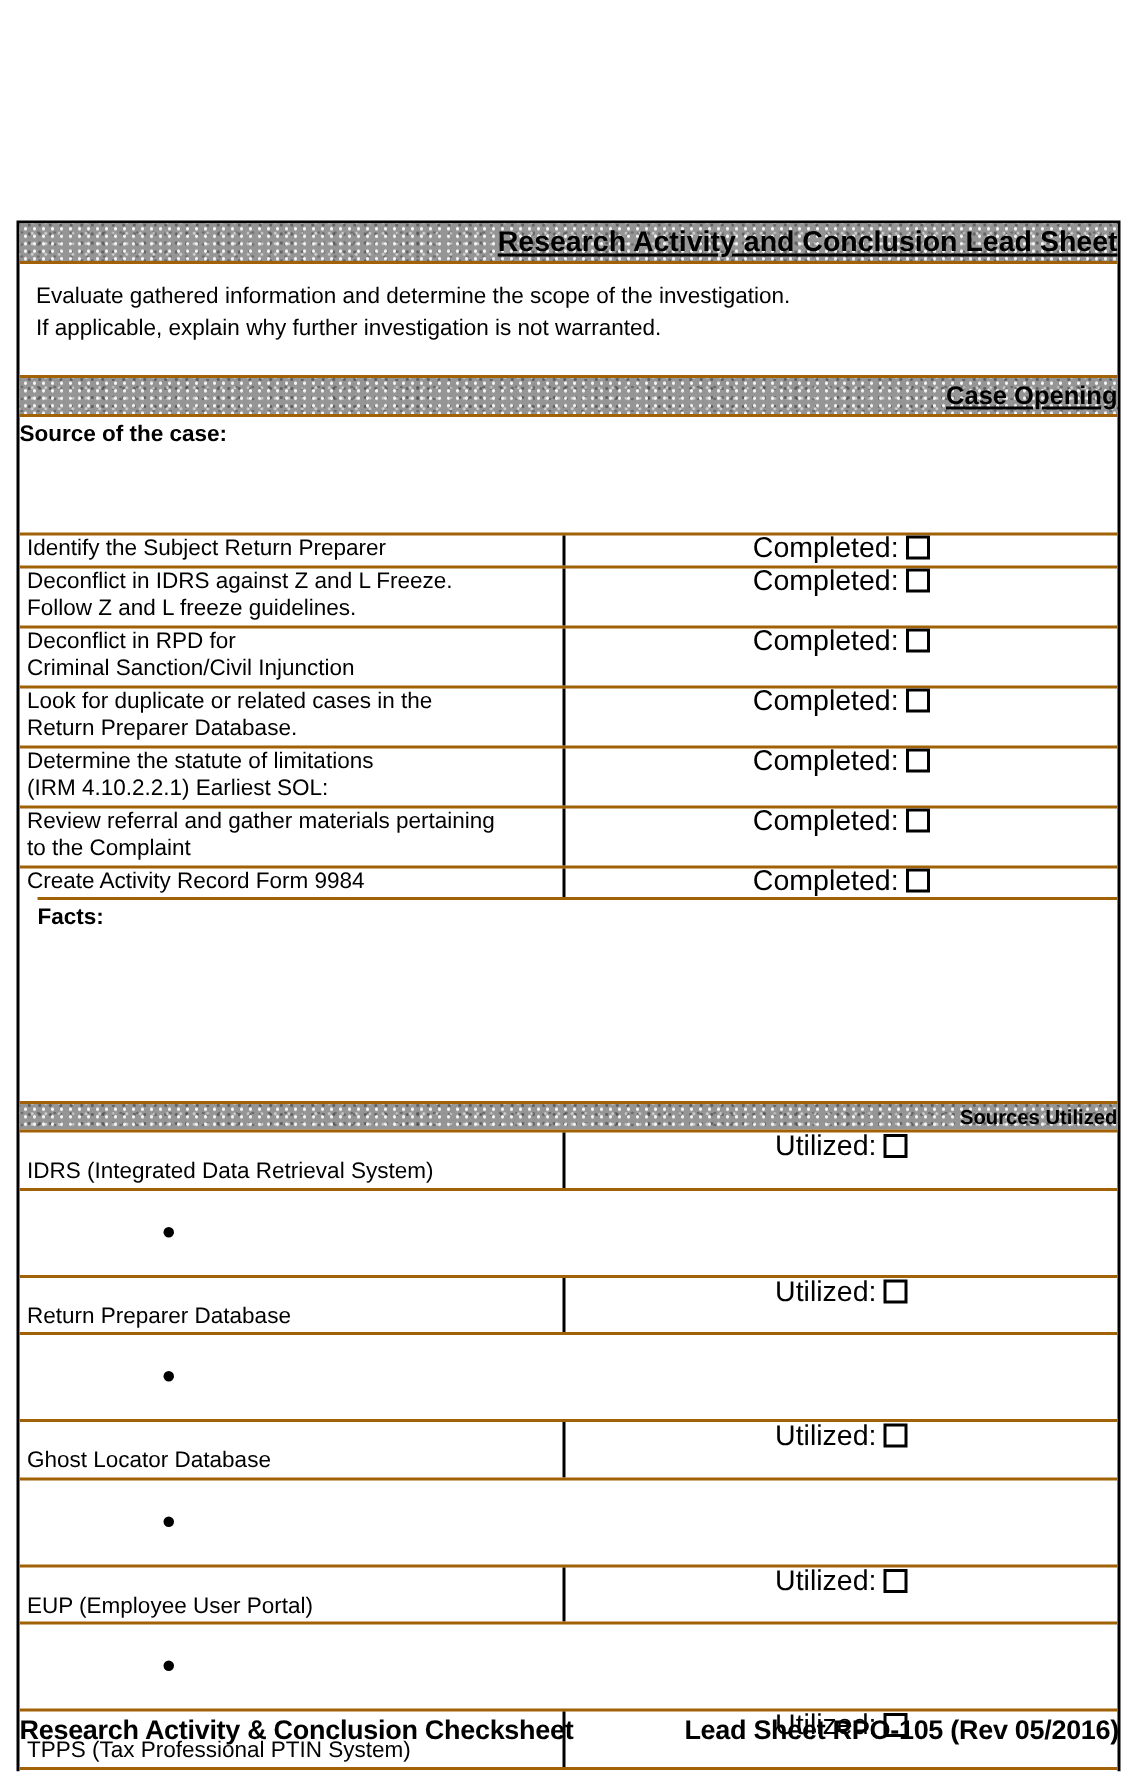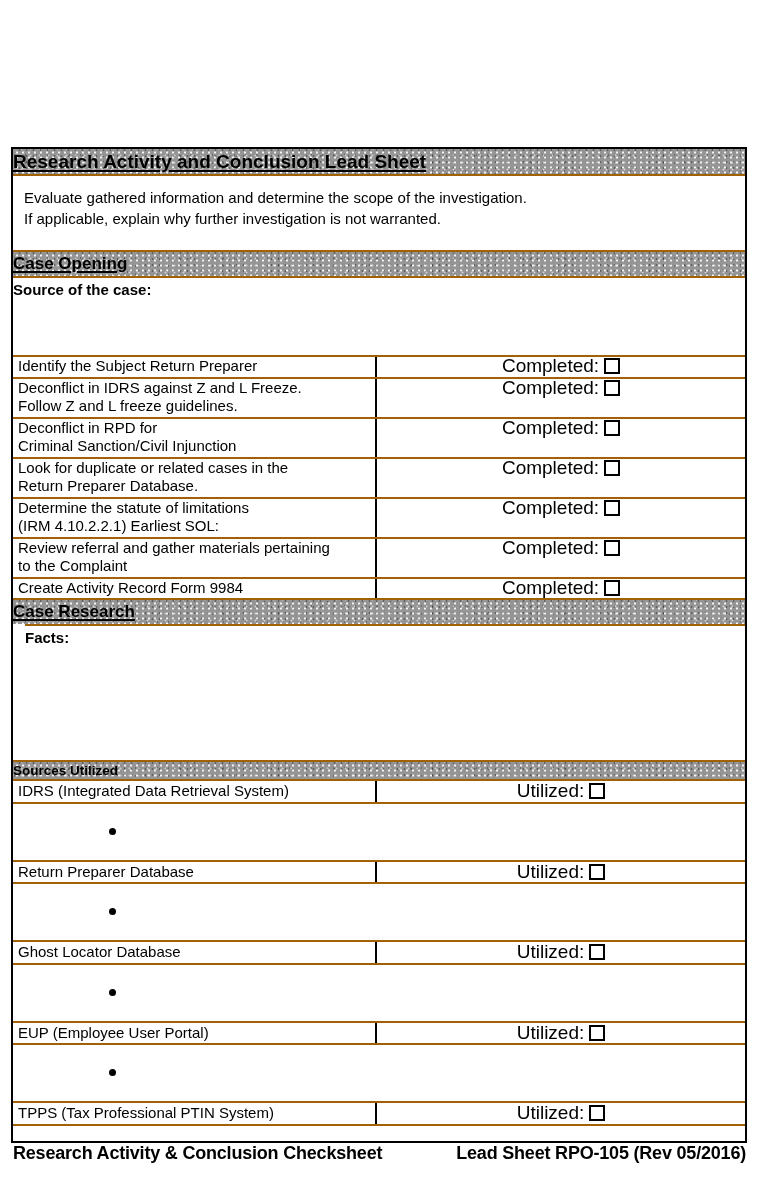--- a/index.html
+++ b/index.html
@@ -31,21 +31,21 @@
   .bar{
     background-color:#959595;
     background-image:
       radial-gradient(circle, rgba(255,255,255,.9) 0 .9px, transparent 1.3px),
       radial-gradient(circle, rgba(255,255,255,.55) 0 .8px, transparent 1.2px),
       radial-gradient(circle, rgba(30,30,30,.45) 0 .8px, transparent 1.2px),
       radial-gradient(circle, rgba(10,10,10,.3) 0 .7px, transparent 1.1px);
     background-size:6px 5px, 9px 7px, 7px 6px, 11px 8px;
     background-position:1px 1px, 4px 3px, 3px 4px, 7px 2px;
     text-align:center;
-    display:flex;align-items:center;justify-content:flex-start;
+    display:flex;align-items:center;justify-content:flex-end;
   }
   .bar-title{height:25px;}
   .bar-title .bar-text{
     font-size:19px;font-weight:bold;
     text-decoration:underline;text-decoration-thickness:2px;text-underline-offset:2px;
   }
   .bar-section{height:24px;}
   .bar-section .bar-text{
     font-size:17px;font-weight:bold;
     text-decoration:underline;text-decoration-thickness:2px;text-underline-offset:2px;
@@ -70,21 +70,21 @@
   .cell-right{
     flex:1;text-align:center;
     font-size:19px;line-height:18.5px;
     padding-top:0px;
   }
   .checkbox{
     display:inline-block;width:12px;height:12px;
     border:2px solid #000;background:#fff;
     vertical-align:-2px;margin-left:5px;
   }
-  .source-row .cell-left{min-height:20px;padding-top:1px;}
+  .source-row .cell-left{min-height:20px;padding-top:17px;}
   .source-row .cell-right{padding-top:1px;}
   .bullet-cell{
     position:relative;height:56px;
   }
   .bullet-dot{
     position:absolute;left:96px;top:50%;
     width:7px;height:7px;margin-top:-4px;
     background:#000;border-radius:50%;
   }
   .bullet-input{position:absolute;left:110px;top:8px;right:8px;bottom:8px;}
@@ -157,23 +157,20 @@
             <div class="task-line">to the Complaint</div>
           </div>
           <div class="cell-right"><span class="chk-label">Completed:</span><span class="checkbox"></span></div>
         </div><div class="trow task-row bt">
           <div class="cell-left">
             <div class="task-line">Create Activity Record Form 9984</div>
           </div>
           <div class="cell-right"><span class="chk-label">Completed:</span><span class="checkbox"></span></div>
         </div></div>
 
-    <div class="bar bar-section bt">
-      <span class="bar-text">Case Research</span>
-    </div>
 
     <div class="label-cell facts-cell bt">
       <div class="cell-label">Facts:</div>
       <div class="blank-input"></div>
     </div>
 
     <div class="bar bar-sources bt">
       <span class="bar-text">Sources Utilized</span>
     </div>
 

